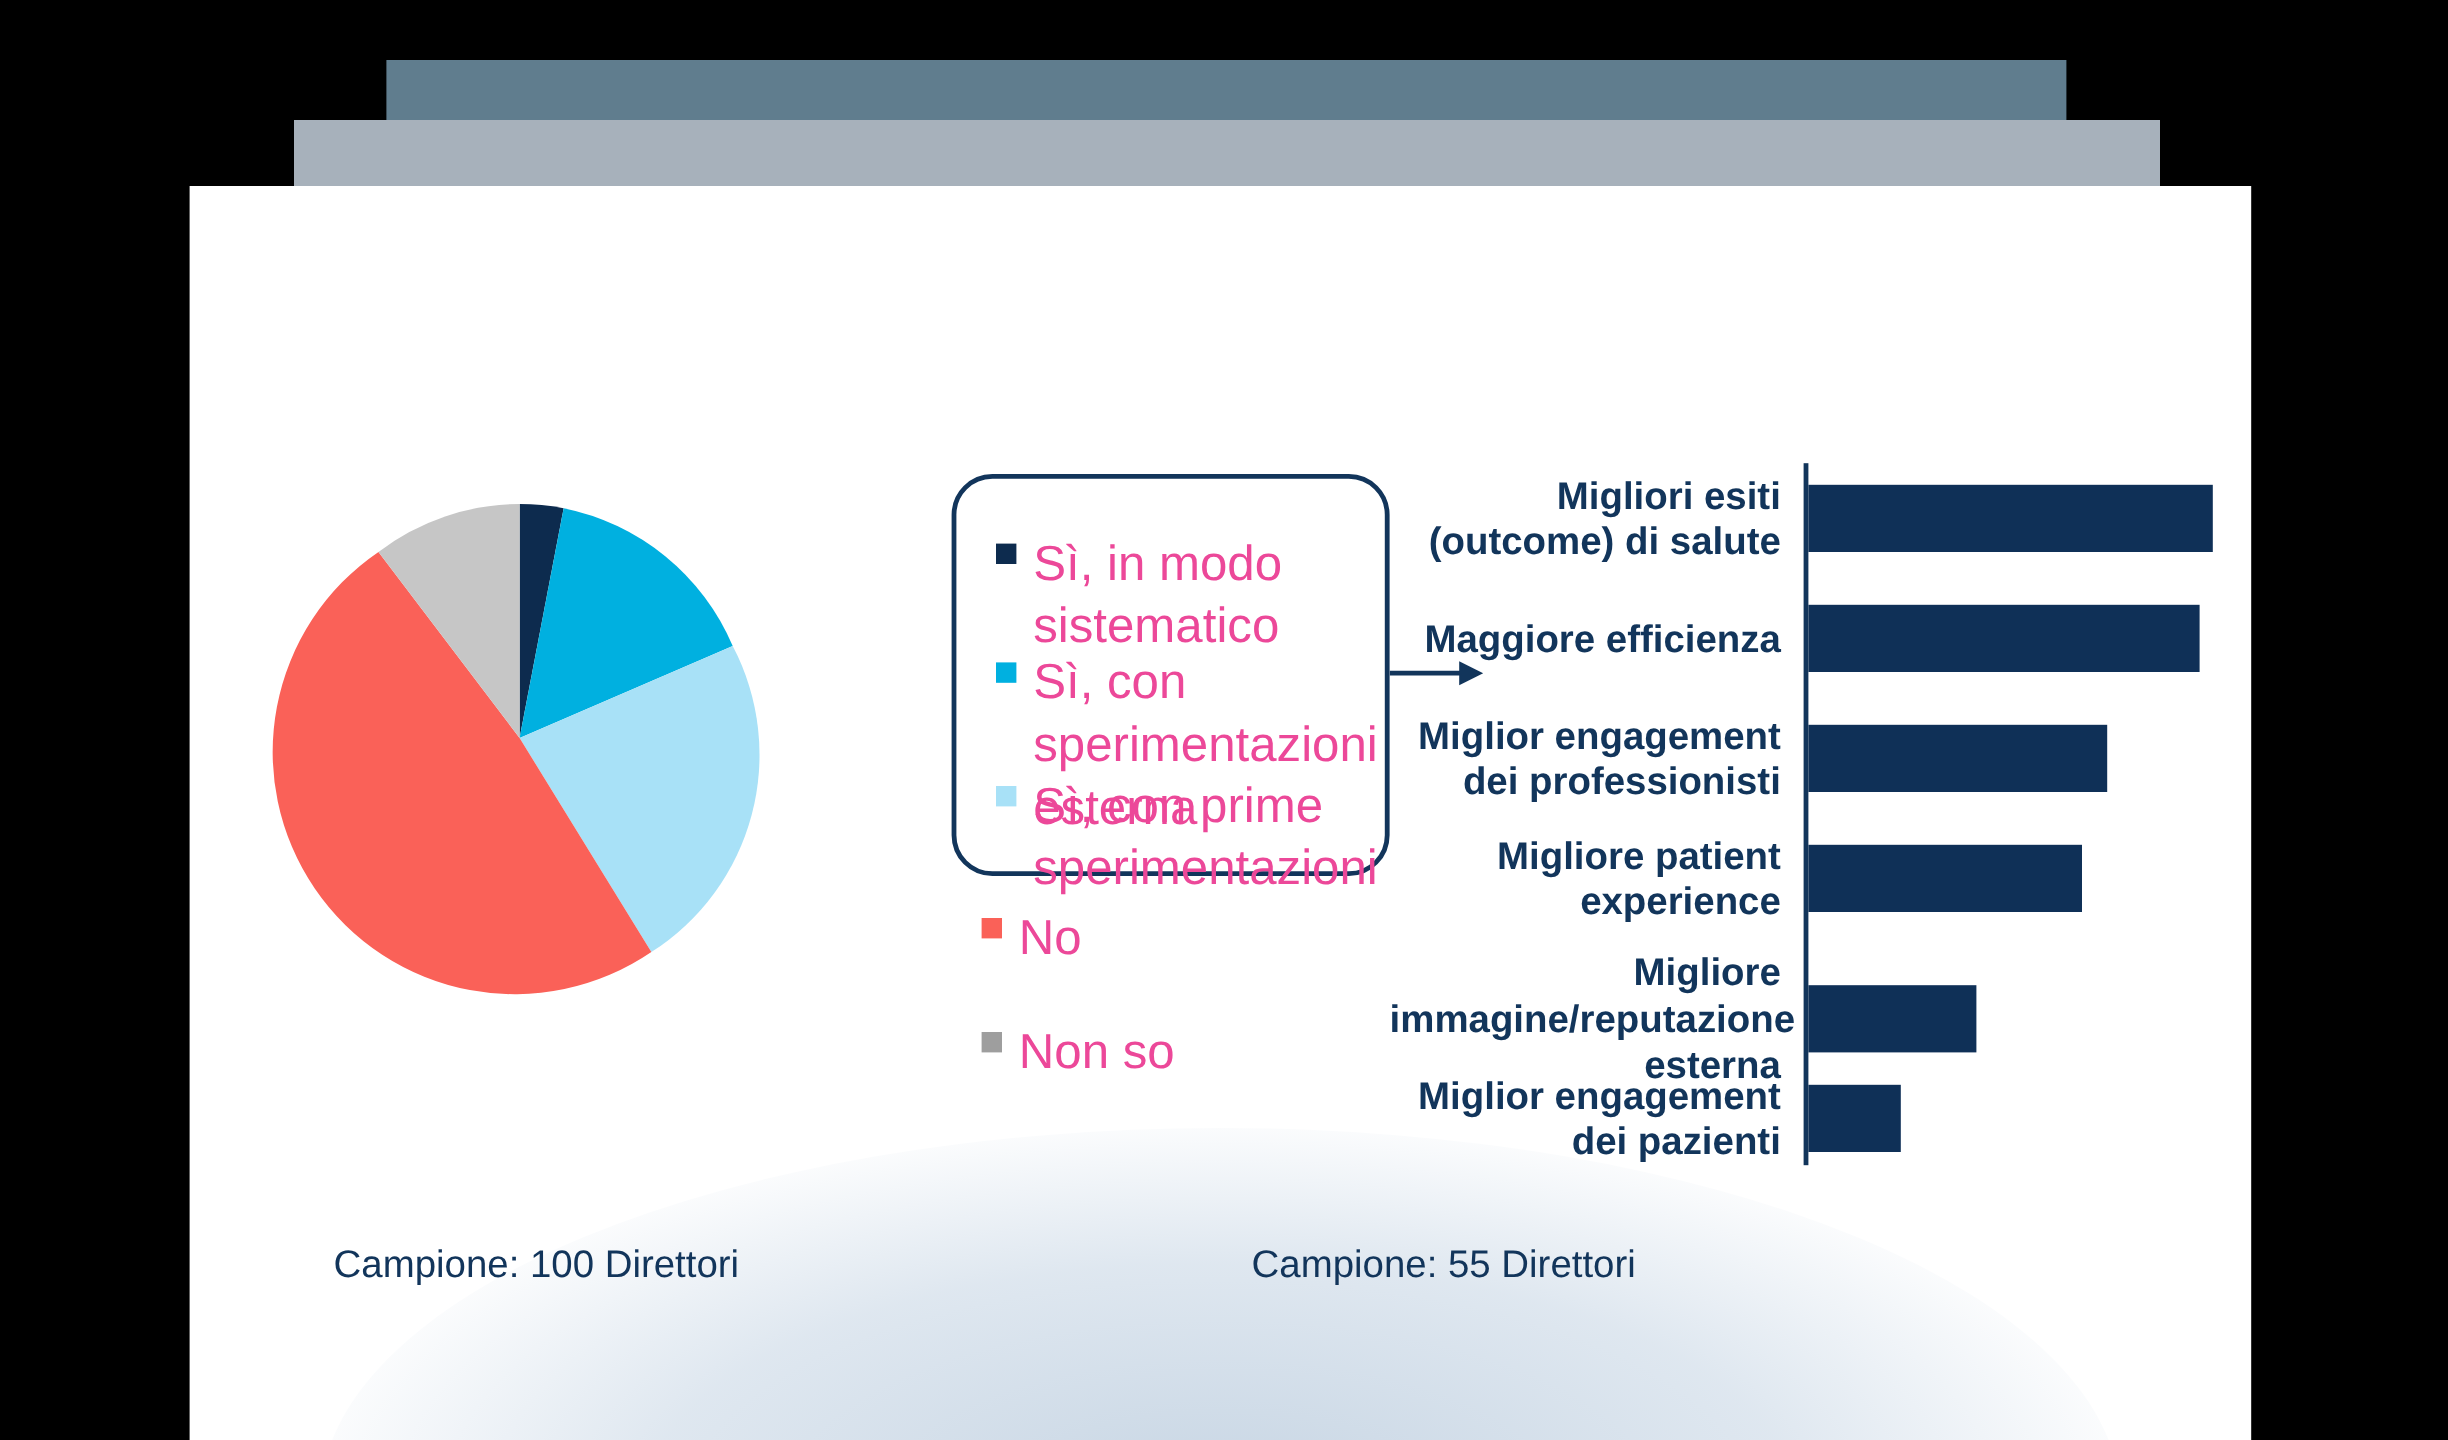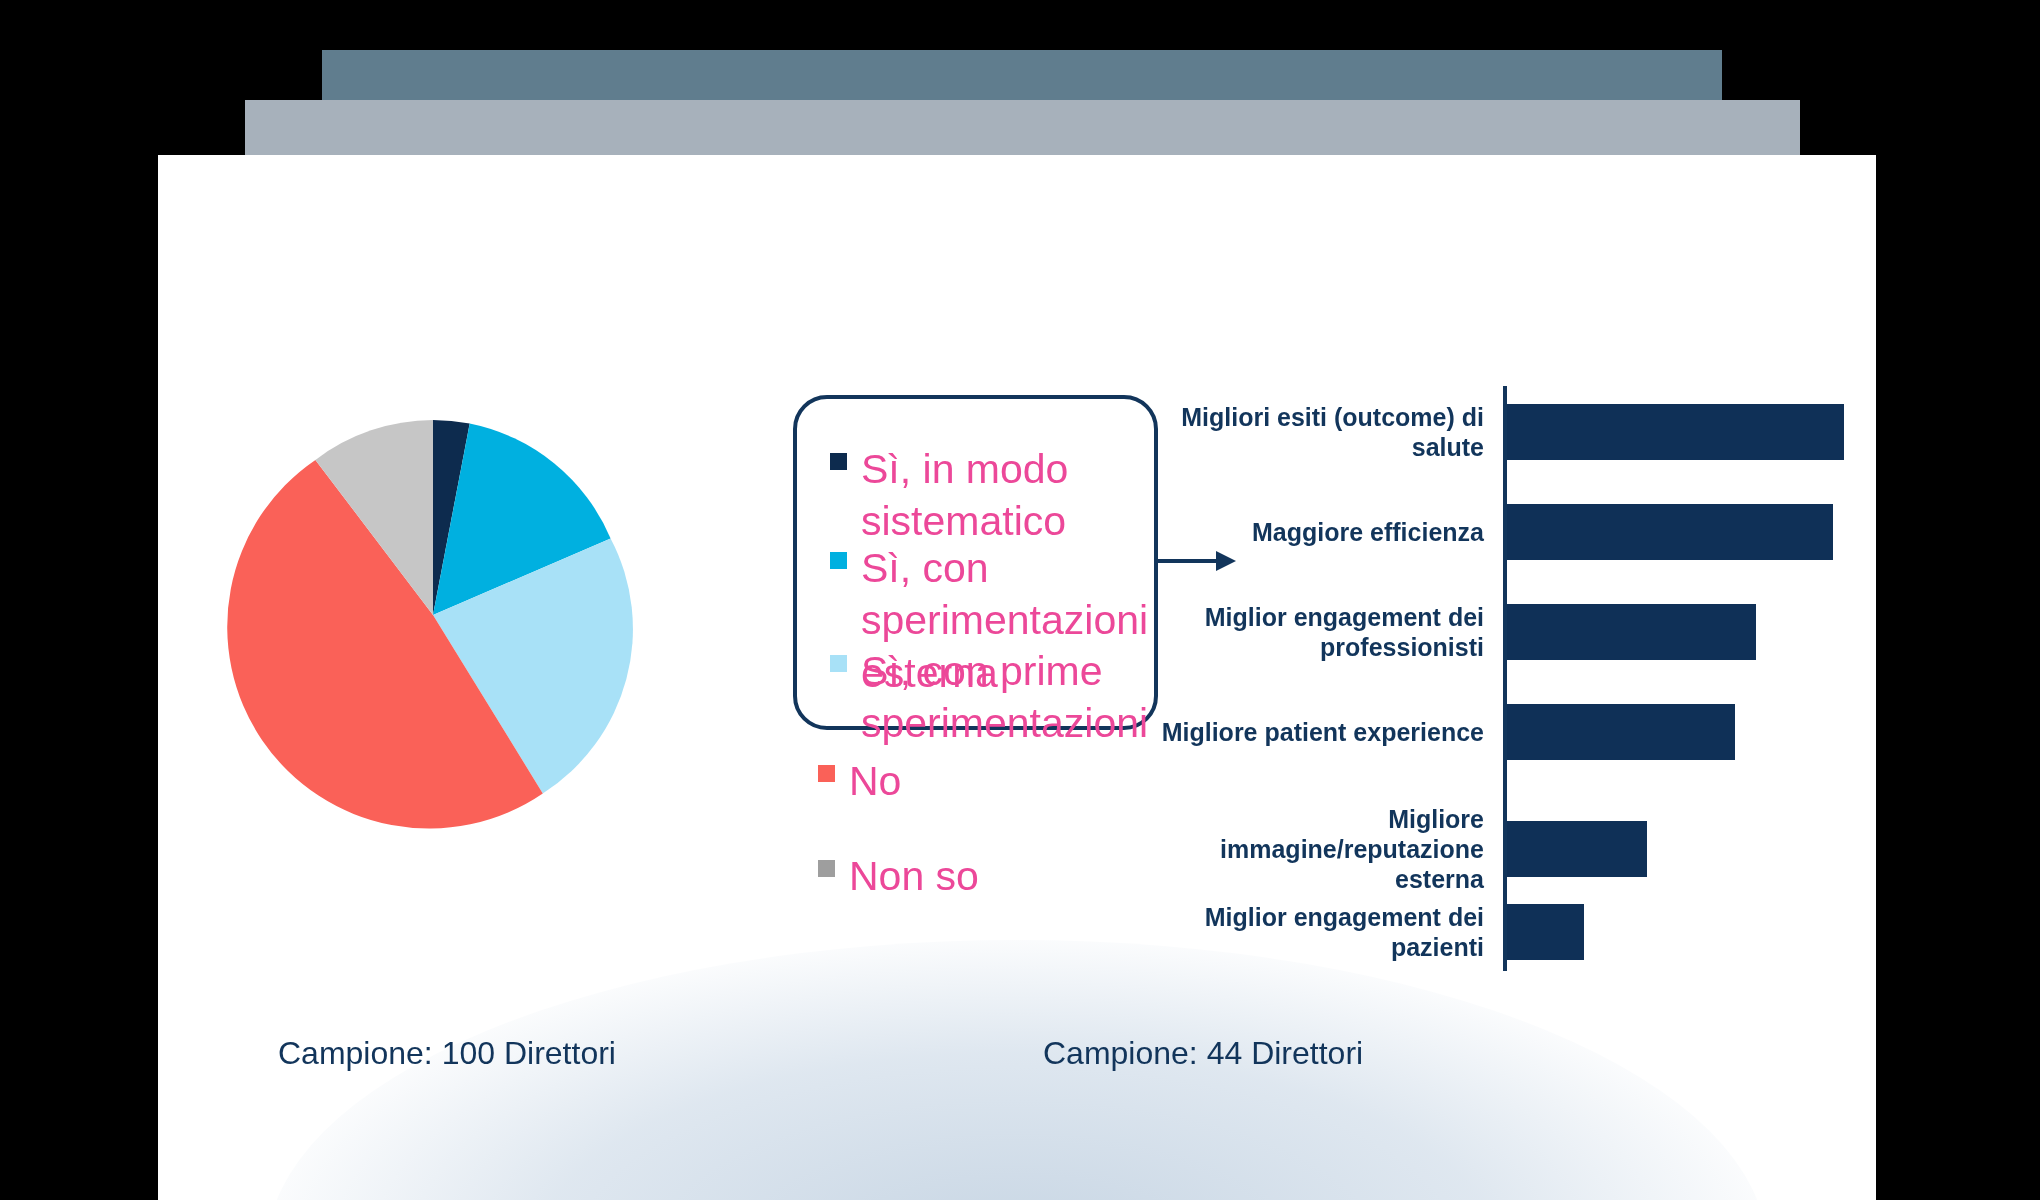--- a/index.html
+++ b/index.html
@@ -135,21 +135,21 @@
     left: 0;
     width: 700px;
     display: flex;
     align-items: center;
   }
   .bc-label {
     width: 340px;
     padding-right: 14px;
     box-sizing: border-box;
     text-align: right;
-    font-size: 25px;
+    font-size: 32px;
     font-weight: bold;
     color: #12355b;
     line-height: 1.2;
   }
   .bc-bar-holder {
     position: relative;
     flex: 1 1 auto;
     height: 100%;
     padding-left: 9px;
   }
@@ -267,17 +267,17 @@
 
         <div class="bc-row" style="top:502px;height:100px;">
           <div class="bc-label">Miglior engagement dei pazienti</div>
           <div class="bc-bar-holder">
             <div class="bc-bar" style="width:22%;margin-top:22px;"></div>
           </div>
         </div>
       </div>
 
       <div class="caption cap-left">Campione: 100 Direttori</div>
-      <div class="caption cap-right">Campione: 44 Direttori</div>
+      <div class="caption cap-right">Campione: 55 Direttori</div>
 
     </div>
   </div>
 </div>
 
 </body></html>

